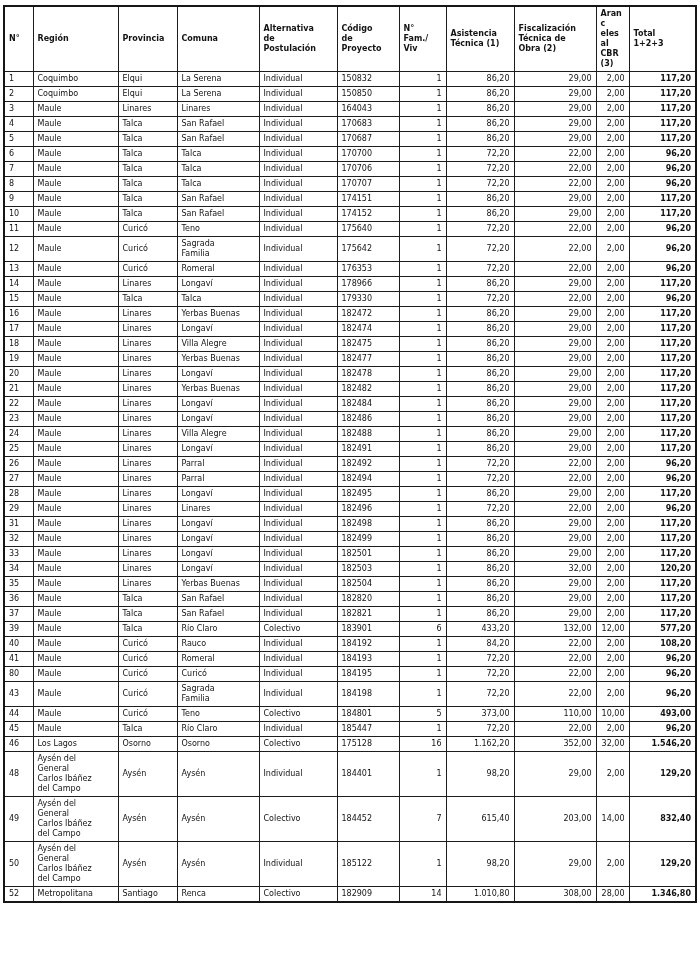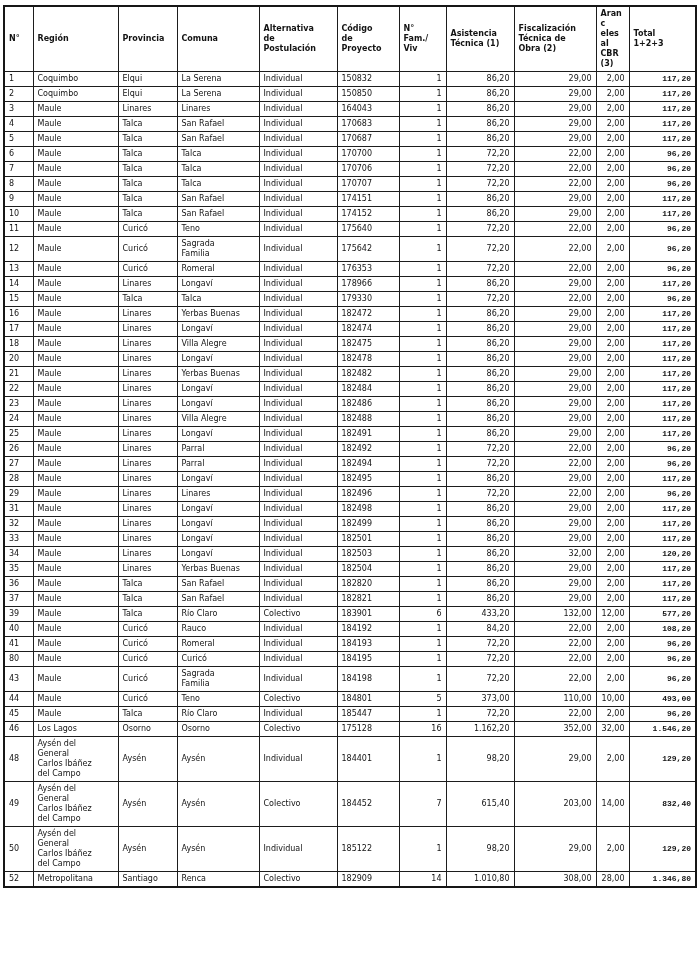--- a/index.html
+++ b/index.html
@@ -33,21 +33,21 @@
   }
   th {
     font-weight: bold;
     text-align: left;
   }
   td { font-weight: normal; text-align: left; }
   
   td.c-fam, td.c-asistencia, td.c-fiscalizacion, td.c-aranceles, td.c-total {
     text-align: right;
   }
-  td.c-total { font-weight: bold; font-family: Liberation Mono, monospace; }
+  td.c-total { font-weight: bold; }
   
   col.c-n            { width: 29px; }
   col.c-region       { width: 85px; }
   col.c-provincia    { width: 59px; }
   col.c-comuna       { width: 82px; }
   col.c-alternativa  { width: 78px; }
   col.c-codigo       { width: 62px; }
   col.c-fam          { width: 47px; }
   col.c-asistencia   { width: 68px; }
   col.c-fiscalizacion{ width: 82px; }
@@ -330,20 +330,33 @@
         <td class="c-comuna">Villa Alegre</td>
         <td class="c-alternativa">Individual</td>
         <td class="c-codigo">182475</td>
         <td class="c-fam">1</td>
         <td class="c-asistencia">86,20</td>
         <td class="c-fiscalizacion">29,00</td>
         <td class="c-aranceles">2,00</td>
         <td class="c-total">117,20</td>
       </tr>
       <tr>
+        <td class="c-n">19</td>
+        <td class="c-region">Maule</td>
+        <td class="c-provincia">Linares</td>
+        <td class="c-comuna">Yerbas Buenas</td>
+        <td class="c-alternativa">Individual</td>
+        <td class="c-codigo">182477</td>
+        <td class="c-fam">1</td>
+        <td class="c-asistencia">86,20</td>
+        <td class="c-fiscalizacion">29,00</td>
+        <td class="c-aranceles">2,00</td>
+        <td class="c-total">117,20</td>
+      </tr>
+      <tr>
         <td class="c-n">20</td>
         <td class="c-region">Maule</td>
         <td class="c-provincia">Linares</td>
         <td class="c-comuna">Longaví</td>
         <td class="c-alternativa">Individual</td>
         <td class="c-codigo">182478</td>
         <td class="c-fam">1</td>
         <td class="c-asistencia">86,20</td>
         <td class="c-fiscalizacion">29,00</td>
         <td class="c-aranceles">2,00</td>

